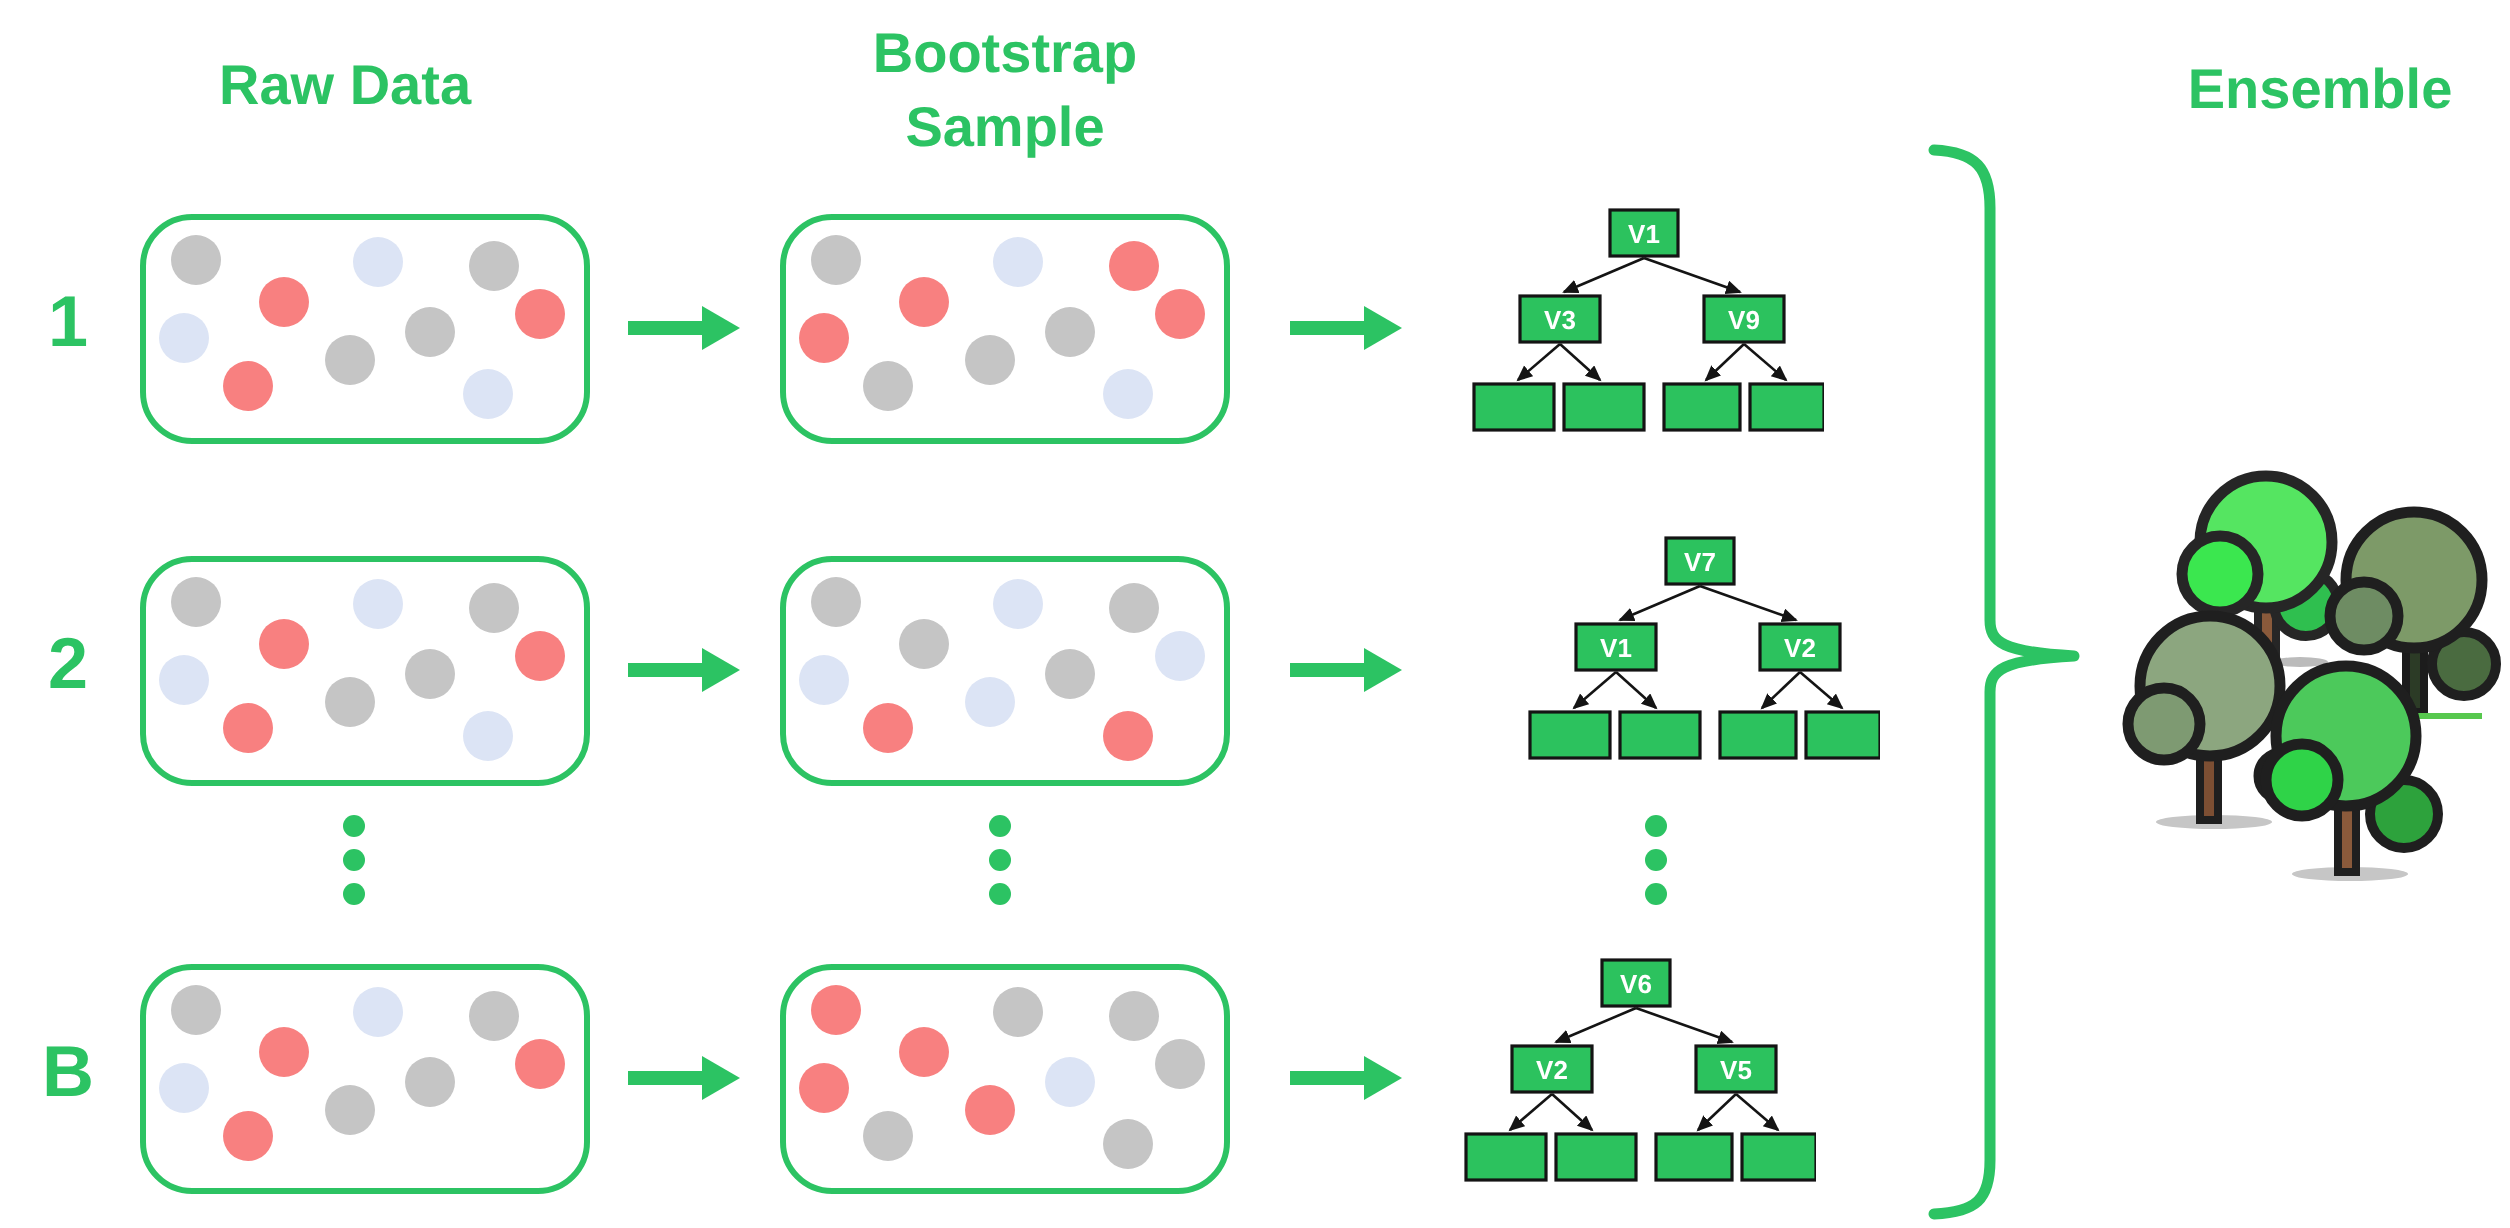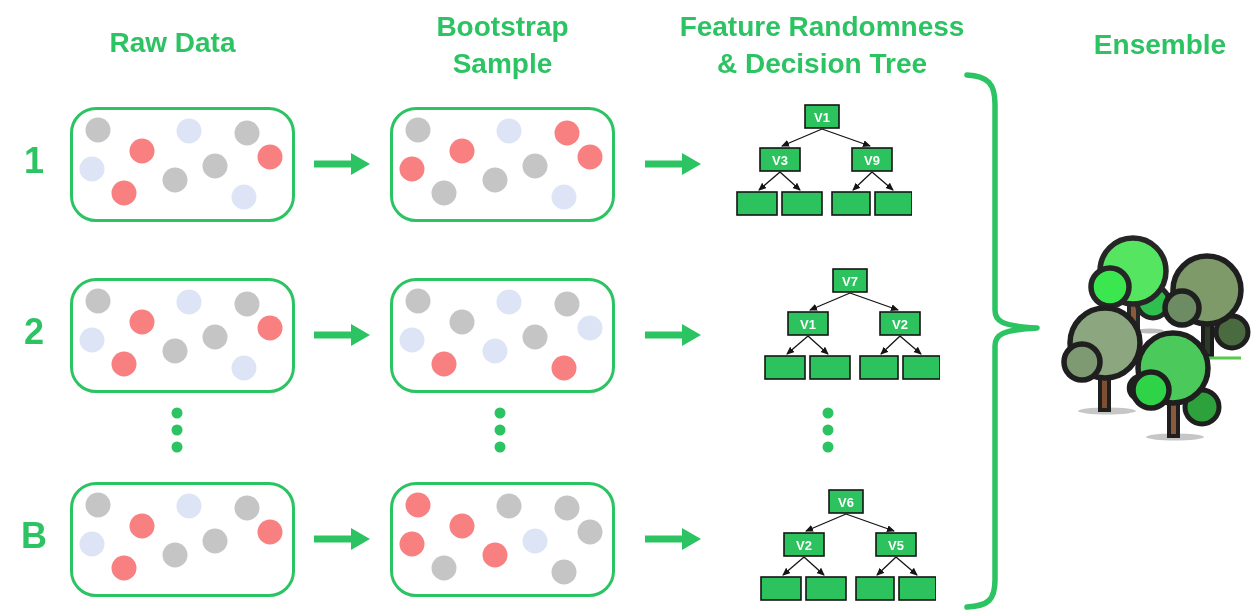--- a/index.html
+++ b/index.html
@@ -18,22 +18,20 @@
   svg text{font-family:"Liberation Sans",sans-serif;}
 </style>
 </head>
 <body>
 
 <div class="stage" style="--accent: #2cc363;">
 
   <div class="col-header" style="left:60px;top:24px;width:225px;">Raw Data</div>
   <div class="col-header" style="left:390px;top:8px;width:225px;">Bootstrap
 Sample</div>
-  <div class="col-header" style="left:660px;top:8px;width:324px;">Feature Randomness
-&amp; Decision Tree</div>
   <div class="col-header" style="left:1060px;top:26px;width:200px;">Ensemble</div>
 
   <div id="rows">
       <div class="row-label" style="left:10px;top:140px;">1</div>
       <div class="sample-box" style="left:70px;top:107px;">
         <div class="dot" style="left: 25px; top: 20px; background: rgb(197, 197, 197);"></div>
         <div class="dot" style="left: 69px; top: 41px; background: rgb(248, 128, 128);"></div>
         <div class="dot" style="left: 19px; top: 59px; background: rgb(220, 228, 245);"></div>
         <div class="dot" style="left: 51px; top: 83px; background: rgb(248, 128, 128);"></div>
         <div class="dot" style="left: 102px; top: 70px; background: rgb(197, 197, 197);"></div>
@@ -167,21 +165,21 @@
         <div class="dot" style="left: 116px; top: 21px; background: rgb(197, 197, 197);"></div>
         <div class="dot" style="left: 142px; top: 56px; background: rgb(220, 228, 245);"></div>
         <div class="dot" style="left: 174px; top: 23px; background: rgb(197, 197, 197);"></div>
         <div class="dot" style="left: 197px; top: 47px; background: rgb(197, 197, 197);"></div>
         <div class="dot" style="left: 171px; top: 87px; background: rgb(197, 197, 197);"></div>
       </div>
       <div class="flow-arrow" style="left:645px;top:528px;"><svg width="56" height="22" viewBox="0 0 56 22">
     <rect x="0" y="7.5" width="38" height="7" fill="#2cc363"></rect>
     <polygon points="37,0 56,11 37,22" fill="#2cc363"></polygon>
         </svg></div>
-      <div class="tree-svg" style="left:756px;top:479px;margin-top:10px;"><svg width="180" height="112" viewBox="0 0 180 112">
+      <div class="tree-svg" style="left:728px;top:479px;"><svg width="180" height="112" viewBox="0 0 180 112">
     <defs>
             <marker id="ah2" markerWidth="9" markerHeight="8" refX="7" refY="3.5" orient="auto" markerUnits="userSpaceOnUse">
       <path d="M0,0 L8,3.5 L0,7 z" fill="#141414"></path>
             </marker>
           </defs>
     <line x1="90" y1="25" x2="50" y2="42" stroke="#141414" stroke-width="1.3" marker-end="url(#ah2)"></line>
           <line x1="90" y1="25" x2="138" y2="42" stroke="#141414" stroke-width="1.3" marker-end="url(#ah2)"></line>
     <line x1="48" y1="68" x2="27" y2="86" stroke="#141414" stroke-width="1.3" marker-end="url(#ah2)"></line>
           <line x1="48" y1="68" x2="68" y2="86" stroke="#141414" stroke-width="1.3" marker-end="url(#ah2)"></line>
     <line x1="140" y1="68" x2="121" y2="86" stroke="#141414" stroke-width="1.3" marker-end="url(#ah2)"></line>

